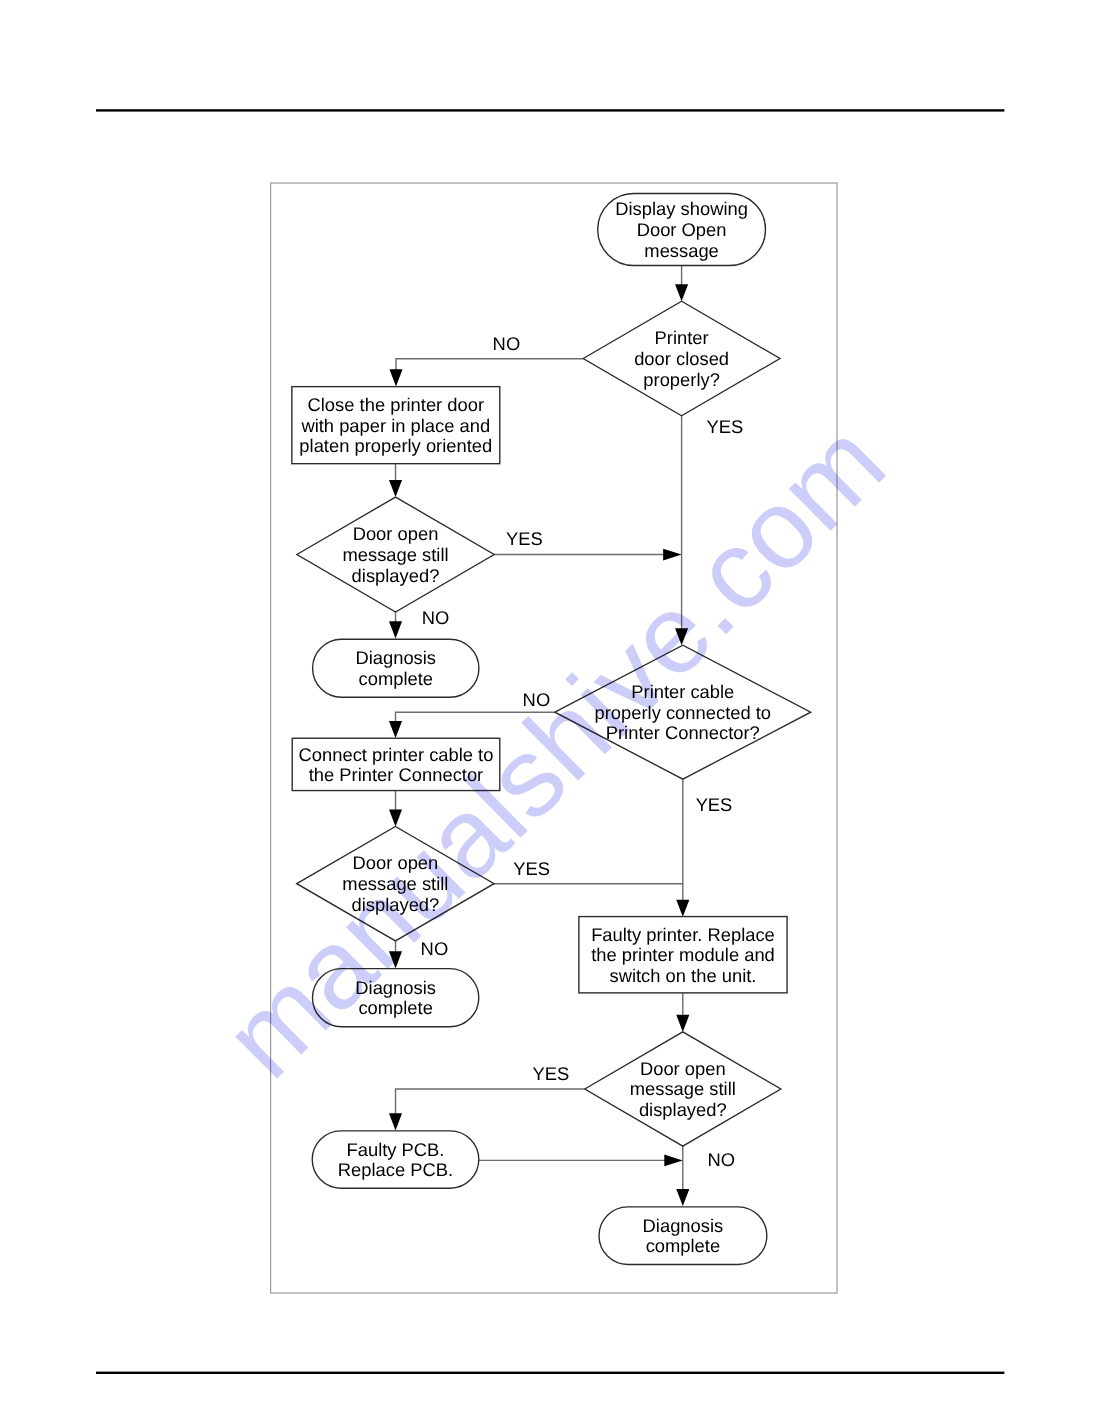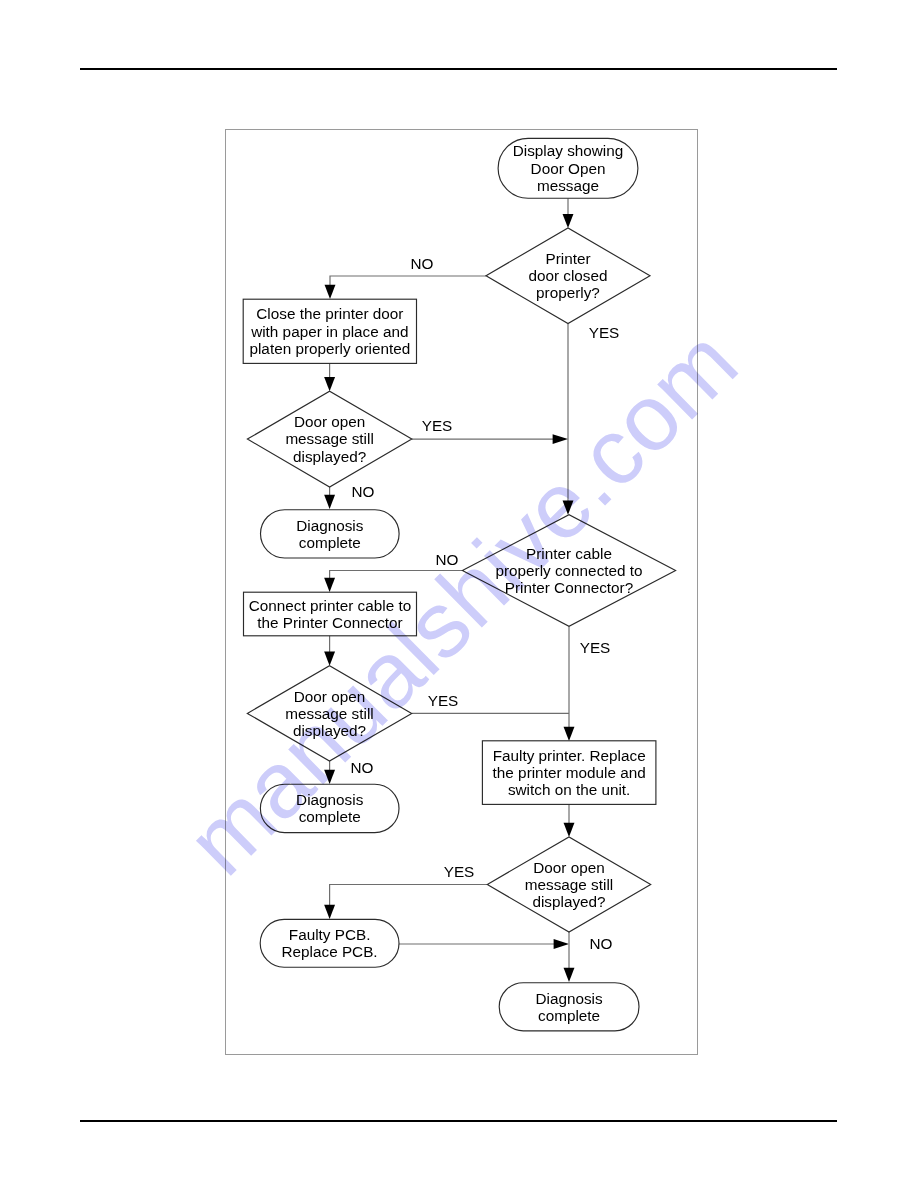--- a/index.html
+++ b/index.html
@@ -5,21 +5,21 @@
 <style>
   html, body { margin:0; padding:0; background:#ffffff; }
   body {
     width:918px; height:1188px;
     font-family:"Liberation Sans", sans-serif;
     color:#000;
     position:relative;
     overflow:hidden;
     -webkit-font-smoothing:antialiased;
   }
-  .page { position:absolute; inset:0; }
+  .page { position:absolute; inset:0;margin-top:23px; }
   .rule { position:absolute; background:#000; }
   #header-rule { left:80px; top:68px; width:757px; height:1.6px; }
   #footer-rule { left:80px; top:1120px; width:757px; height:1.6px; }
 
   #wm { position:absolute; left:0; top:0; width:918px; height:1188px; pointer-events:none; mix-blend-mode:multiply; }
 
   #chart-frame {
     position:absolute;
     left:225px; top:129px; width:472.6px; height:925.5px;
     border:1px solid #9a9a9a;

